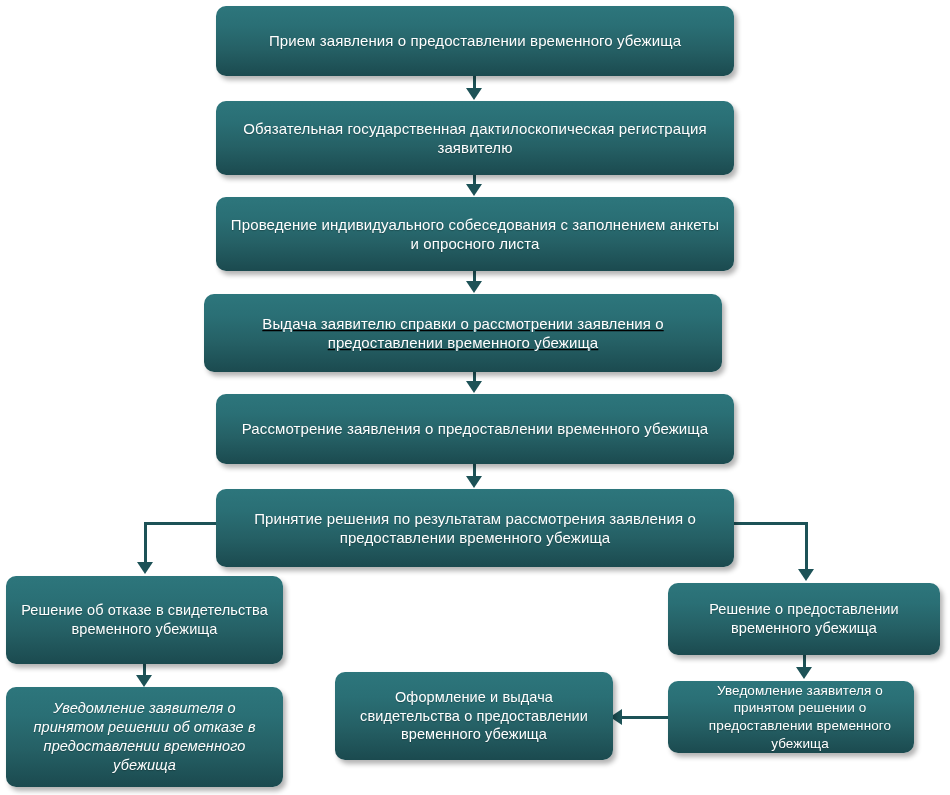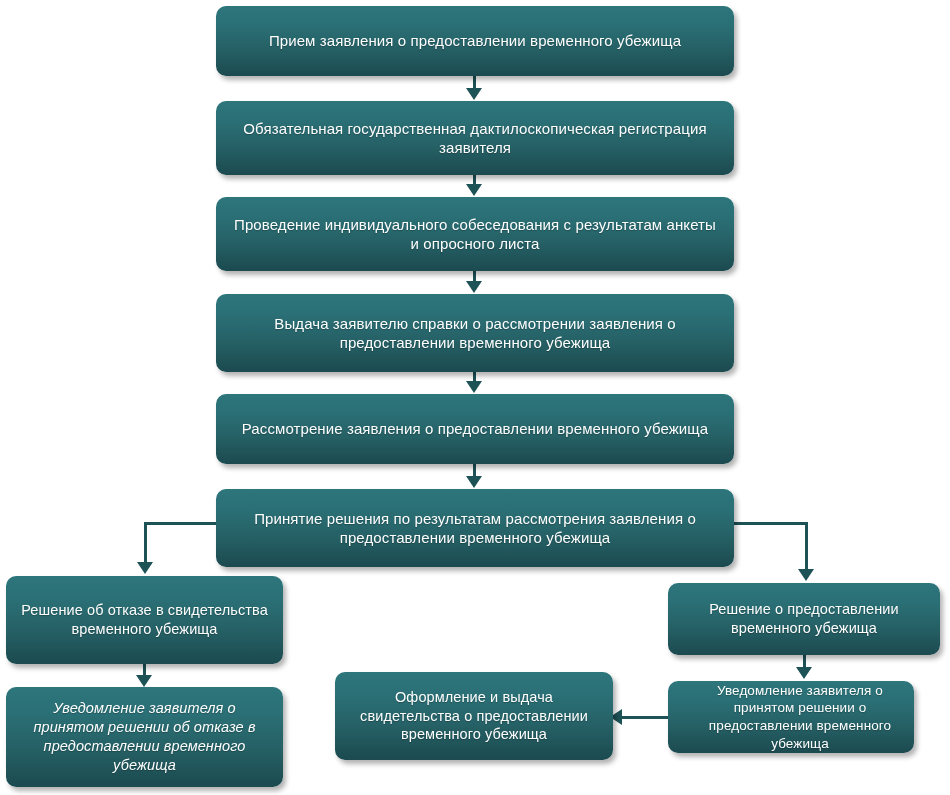--- a/index.html
+++ b/index.html
@@ -105,28 +105,28 @@
   <div class="arrow-down" style="left:796px; top:667px;"></div>
 
   <div class="conn conn-h" style="left:620px; top:716px; width:50px;"></div>
   <div class="arrow-left" style="left:610px; top:709px;"></div>
 
   <div class="node fs-15" style="left:216px; top:6px; width:518px; height:70px;border-radius:10px;">
     <span class="label">Прием заявления о предоставлении временного убежища</span>
   </div>
 
   <div class="node fs-15" style="left:216px; top:101px; width:518px; height:74px;">
-    <span class="label">Обязательная государственная дактилоскопическая регистрация заявителя</span>
+    <span class="label">Обязательная государственная дактилоскопическая регистрация заявителю</span>
   </div>
 
   <div class="node fs-15" style="left:216px; top:197px; width:518px; height:74px;">
-    <span class="label">Проведение индивидуального собеседования с результатам анкеты и опросного листа</span>
+    <span class="label">Проведение индивидуального собеседования с заполнением анкеты и опросного листа</span>
   </div>
 
-  <div class="node fs-15" style="left:216px; top:294px; width:518px; height:78px;">
+  <div class="node fs-15" style="left:204px; top:294px; width:518px; height:78px;text-decoration:underline;">
     <span class="label">Выдача заявителю справки о рассмотрении заявления о предоставлении временного убежища</span>
   </div>
 
   <div class="node fs-15" style="left:216px; top:394px; width:518px; height:70px;">
     <span class="label">Рассмотрение заявления о предоставлении временного убежища</span>
   </div>
 
   <div class="node fs-15" style="left:216px; top:489px; width:518px; height:78px;">
     <span class="label">Принятие решения по результатам рассмотрения заявления о предоставлении временного убежища</span>
   </div>

